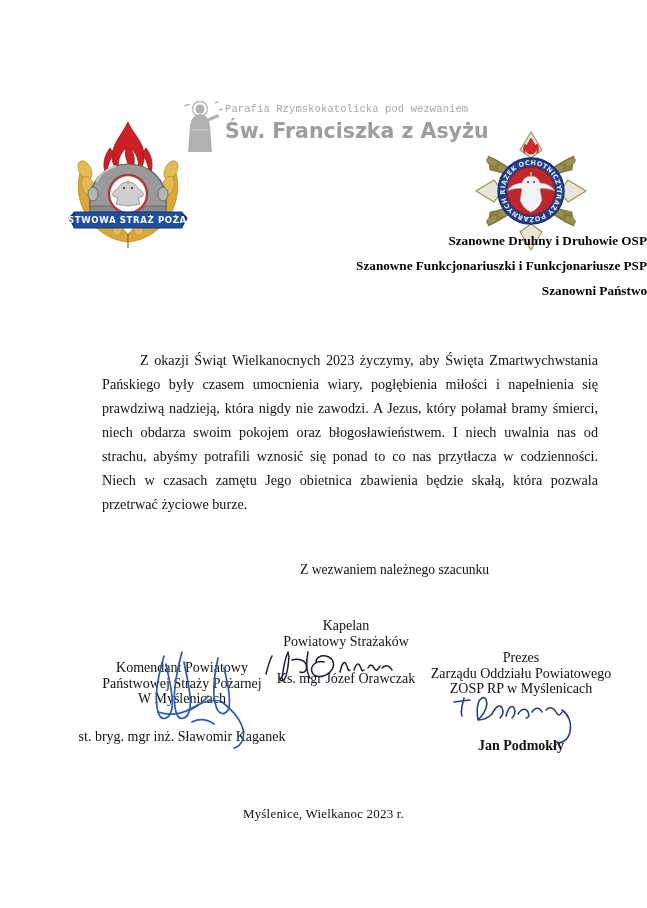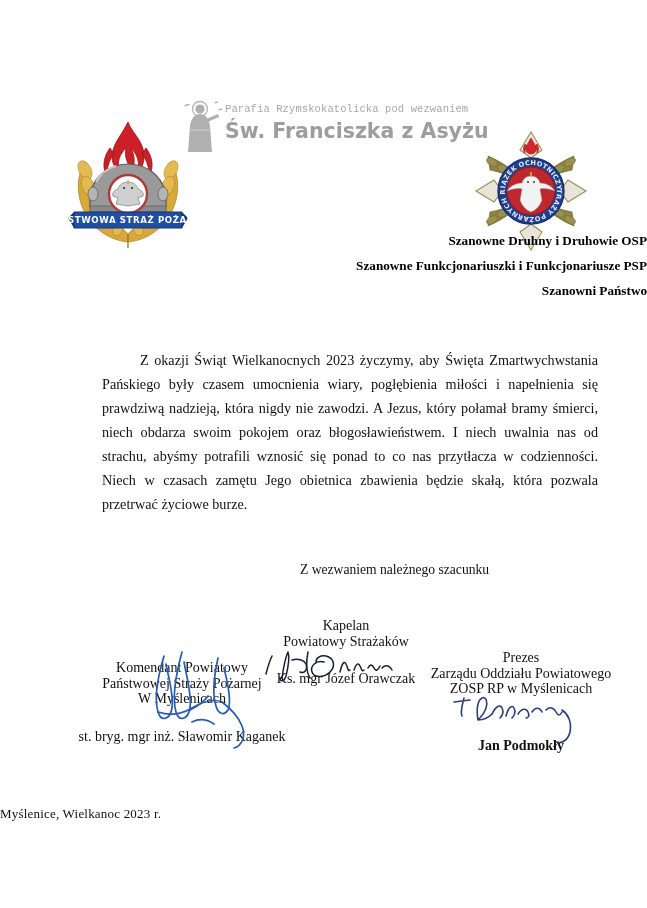--- a/index.html
+++ b/index.html
@@ -160,21 +160,21 @@
   .ink-left  { left: 130px; top: 650px; width: 150px; height: 110px; }
   .ink-mid   { left: 262px; top: 648px; width: 140px; height: 38px; }
   .ink-right { left: 448px; top: 690px; width: 130px; height: 60px; }
 
   
   .footer {
     position: absolute;
     left: 0;
     top: 806px;
     width: 647px;
-    text-align: left;
+    text-align: center;
     font-size: 13px;
     color: #111;
     font-family: Liberation Serif, serif;
   }
   .footer .place {
     display: inline-block;
     letter-spacing: 0.2px;
   }
 </style>
 </head>

